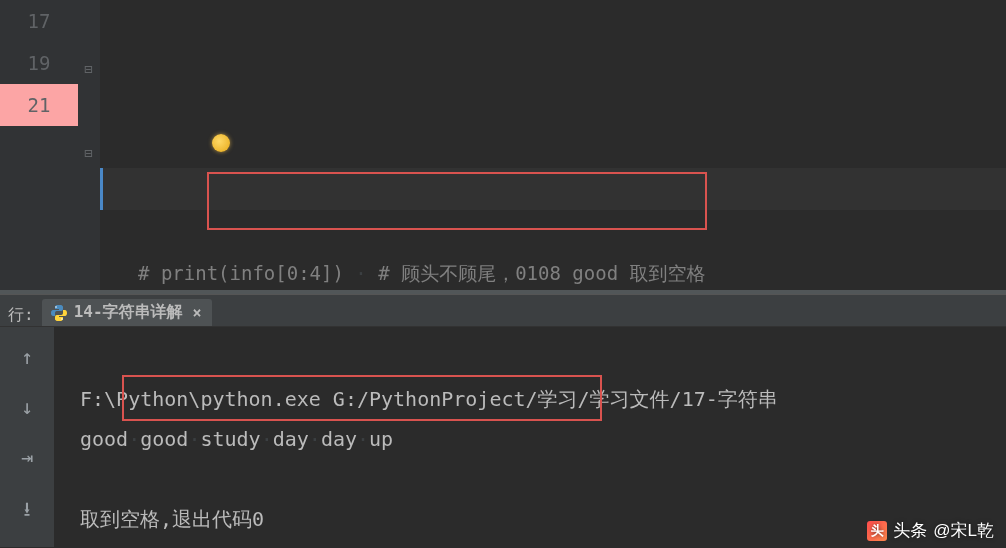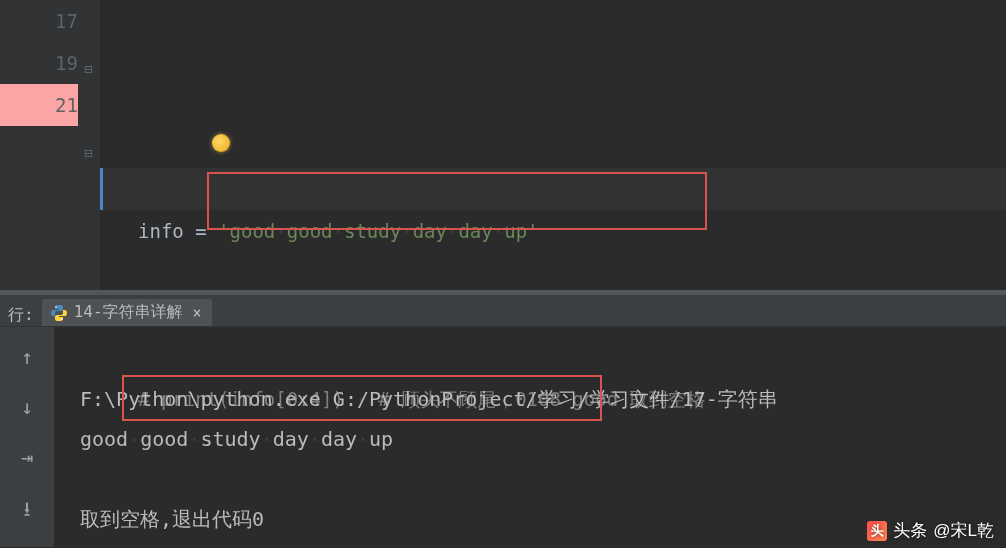--- a/index.html
+++ b/index.html
@@ -22,21 +22,21 @@
     width: 100px;
     background: #313335;
     text-align: right;
     padding-right: 22px;
     color: #606366;
     font-size: 19px;
     line-height: 42px;
     padding-top: 0px;
     position:relative;
   }
-  .gutter .ln { height: 42px; }
+  .gutter .ln { height: 42px; text-align: center; }
   .fold-col {
     position: absolute;
     right: 2px;
     top: 0;
     width: 14px;
     height: 100%;
   }
   .fold {
     position: absolute;
     left: 0;
@@ -95,20 +95,21 @@
   }
   .run-tab {
     display: flex;
     align-items: center;
     background: #4e5254;
     padding: 3px 10px 3px 8px;
     color: #bbbbbb;
     font-size: 16px;
     border-top-left-radius: 3px;
     border-top-right-radius: 3px;
+    font-weight: bold;
   }
   .run-tab .py-icon {
     width: 18px; height: 18px; margin-right: 6px;
     display:inline-block;
     position:relative;
   }
   .run-tab .close-x {
     margin-left: 10px;
     color: #bbbbbb;
     font-size: 15px;
@@ -198,21 +199,20 @@
     <div class="ln hl-line-num">21</div>
     <div class="fold-col">
       <span class="fold" style="top:48px;">⊟</span>
       <span class="fold" style="top:132px;">⊟</span>
     </div>
   </div>
   <div class="code-col">
     <div class="hl-line"></div>
     <div class="caret-line"></div>
 
-    <div class="code-line"><span class="kw-var">info</span><span class="op"> = </span><span class="str">'good<span class="dot">·</span>good<span class="dot">·</span>study<span class="dot">·</span>day<span class="dot">·</span>day<span class="dot">·</span>up'</span></div>
 
     <div class="code-line"><span class="comment"><span># print(info[0:4]) </span><span class="dot">·</span> <span># 顾头不顾尾，0108 good 取到空格</span></span></div>
 
     <div class="code-line"></div>
 
     
 
     
 
     <div class="bulb"></div>

